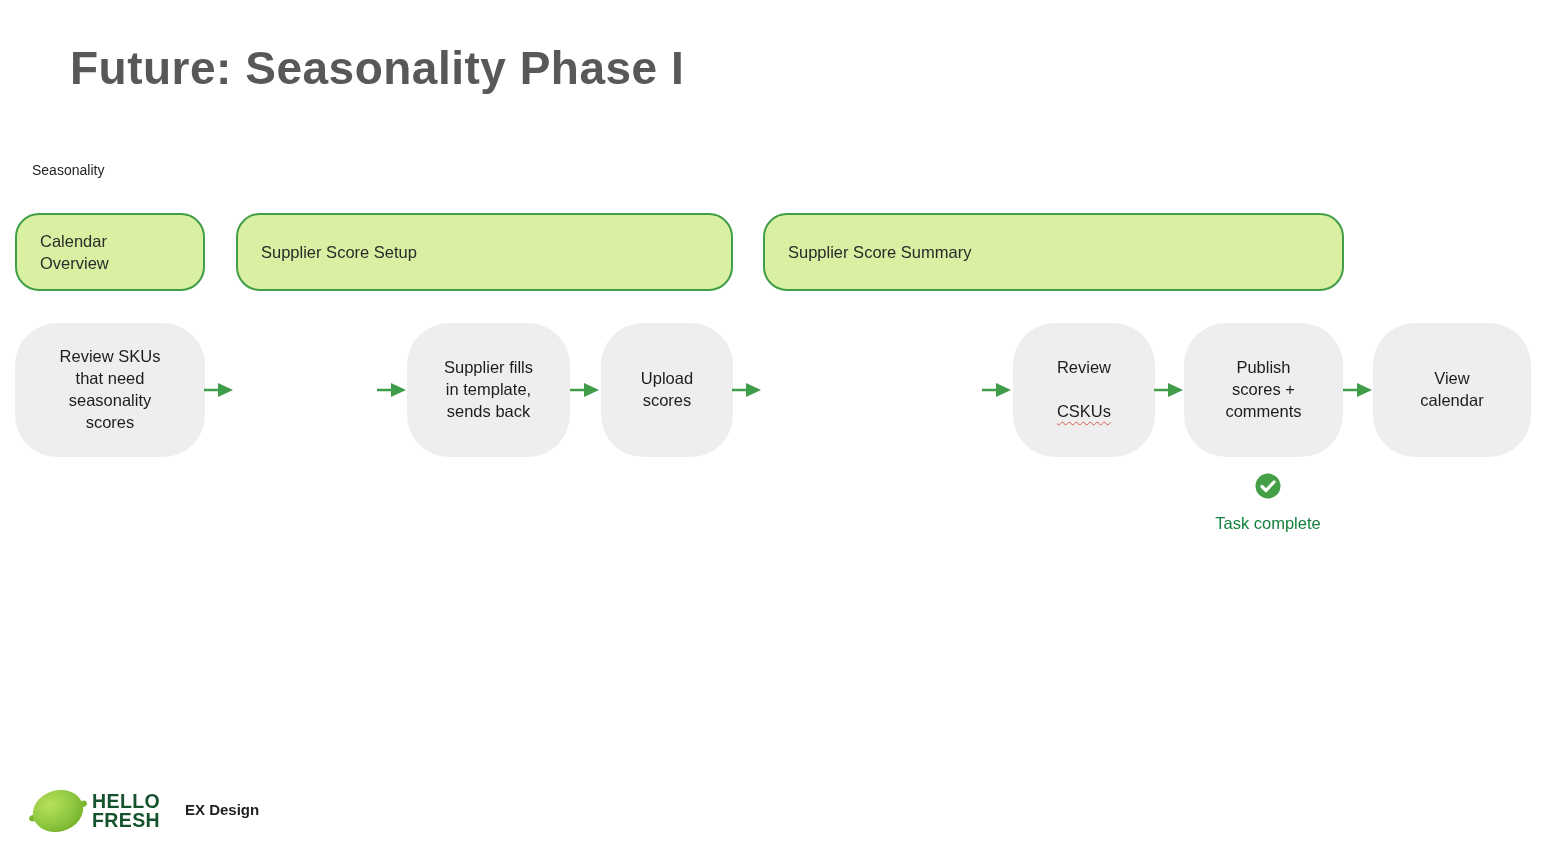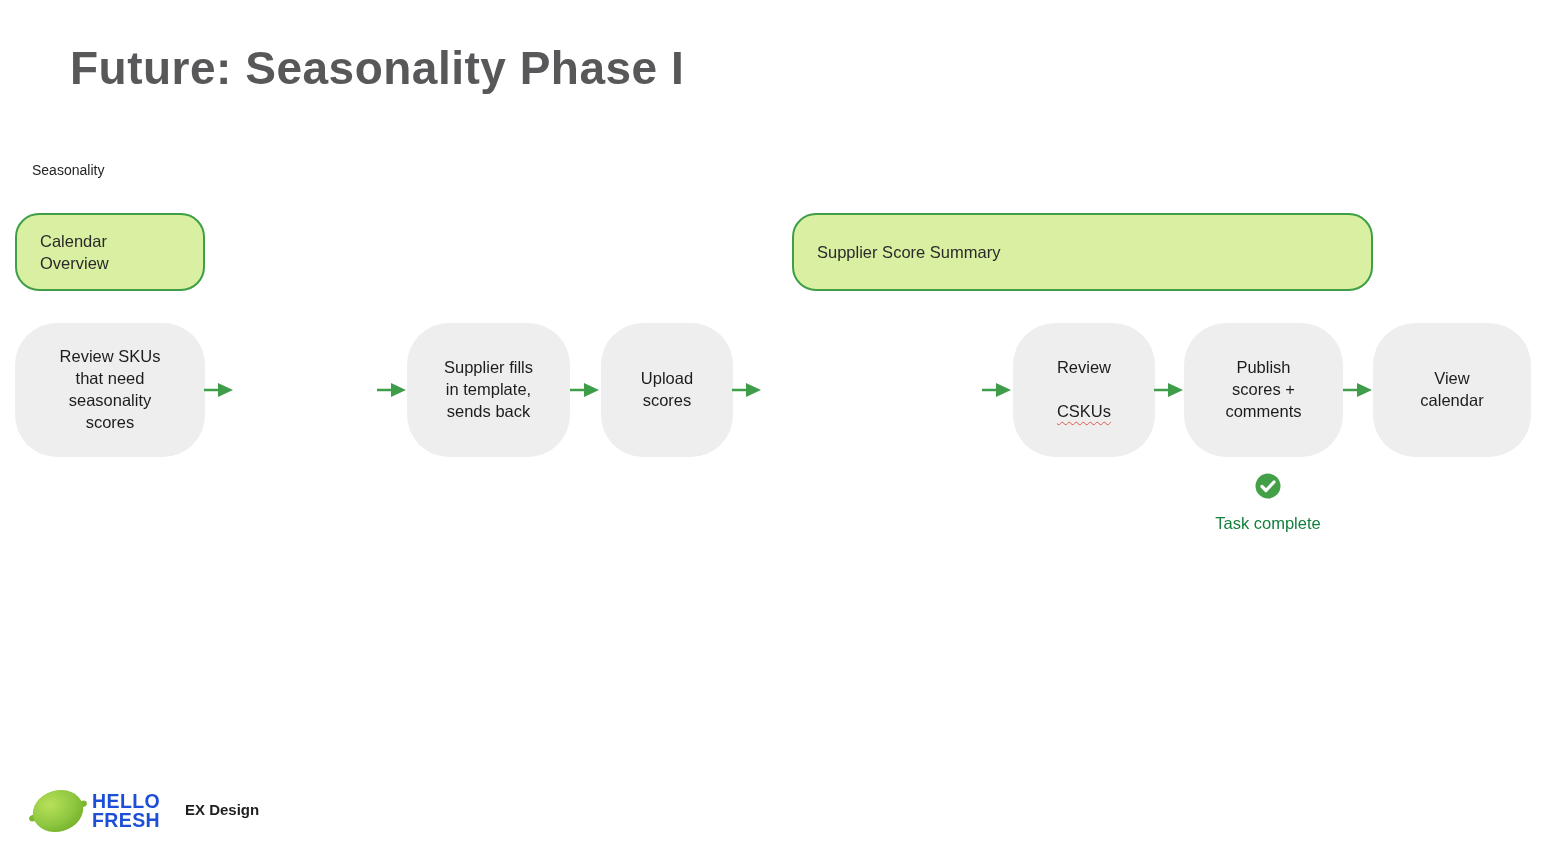--- a/index.html
+++ b/index.html
@@ -41,21 +41,21 @@
     align-items: center;
     padding-left: 23px;
     padding-right: 12px;
     font-size: 16.5px;
     color: #2a2a2a;
     white-space: pre-line;
     line-height: 1.35;
   }
   .tp-1 { left: 15px;  width: 190px; }
   .tp-2 { left: 236px; width: 497px; }
-  .tp-3 { left: 792px; width: 581px; }
+  .tp-3 { left: 763px; width: 581px; }
   .step {
     position: absolute;
     top: 323px;
     height: 134px;
     box-sizing: border-box;
     background: #eeeeee;
     border-radius: 42px;
     display: flex;
     align-items: center;
     justify-content: center;
@@ -119,21 +119,21 @@
     height: 54px;
   }
   .brand-text {
     position: absolute;
     left: 92px;
     top: 792px;
     font-size: 19.5px;
     font-weight: 800;
     letter-spacing: 0.4px;
     line-height: 0.95;
-    color: #1d4ed8;
+    color: #14532d;
   }
   .team-label {
     position: absolute;
     left: 185px;
     top: 801px;
     font-size: 15px;
     font-weight: 700;
     color: #1f1f1f;
   }
 </style>
@@ -142,20 +142,23 @@
 
 <div class="slide">
 
   <h1 class="title">Future: Seasonality Phase I</h1>
 
   <div class="section-label">Seasonality</div>
 
   <div class="touchpoint tp-1">
     <span>Calendar
 Overview</span>
+  </div>
+  <div class="touchpoint tp-2">
+    <span>Supplier Score Setup</span>
   </div>
   <div class="touchpoint tp-3">
     <span>Supplier Score Summary</span>
   </div>
 
   <div class="step st-1">
     <span class="step-inner">Review SKUs
 that need
 seasonality
 scores</span>

